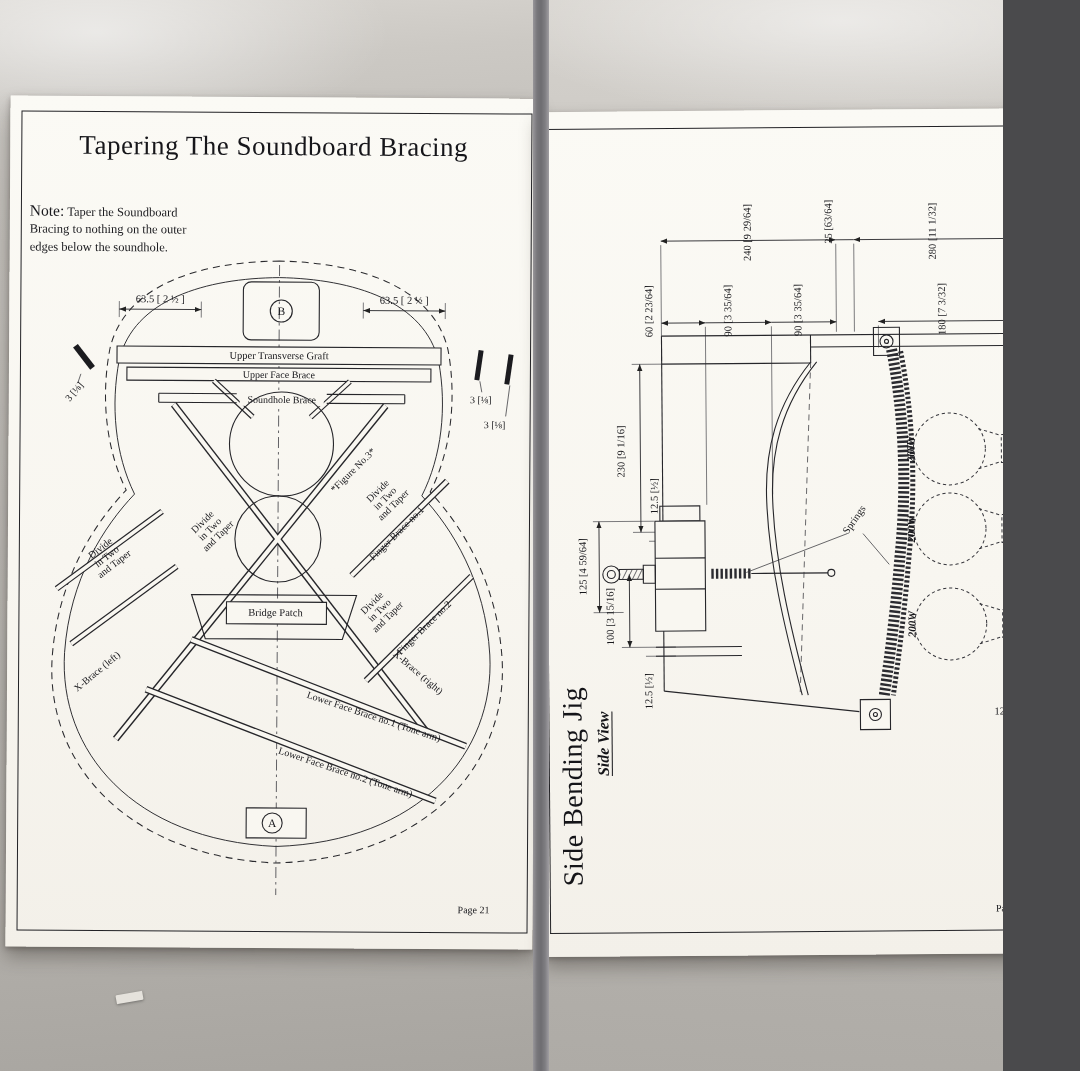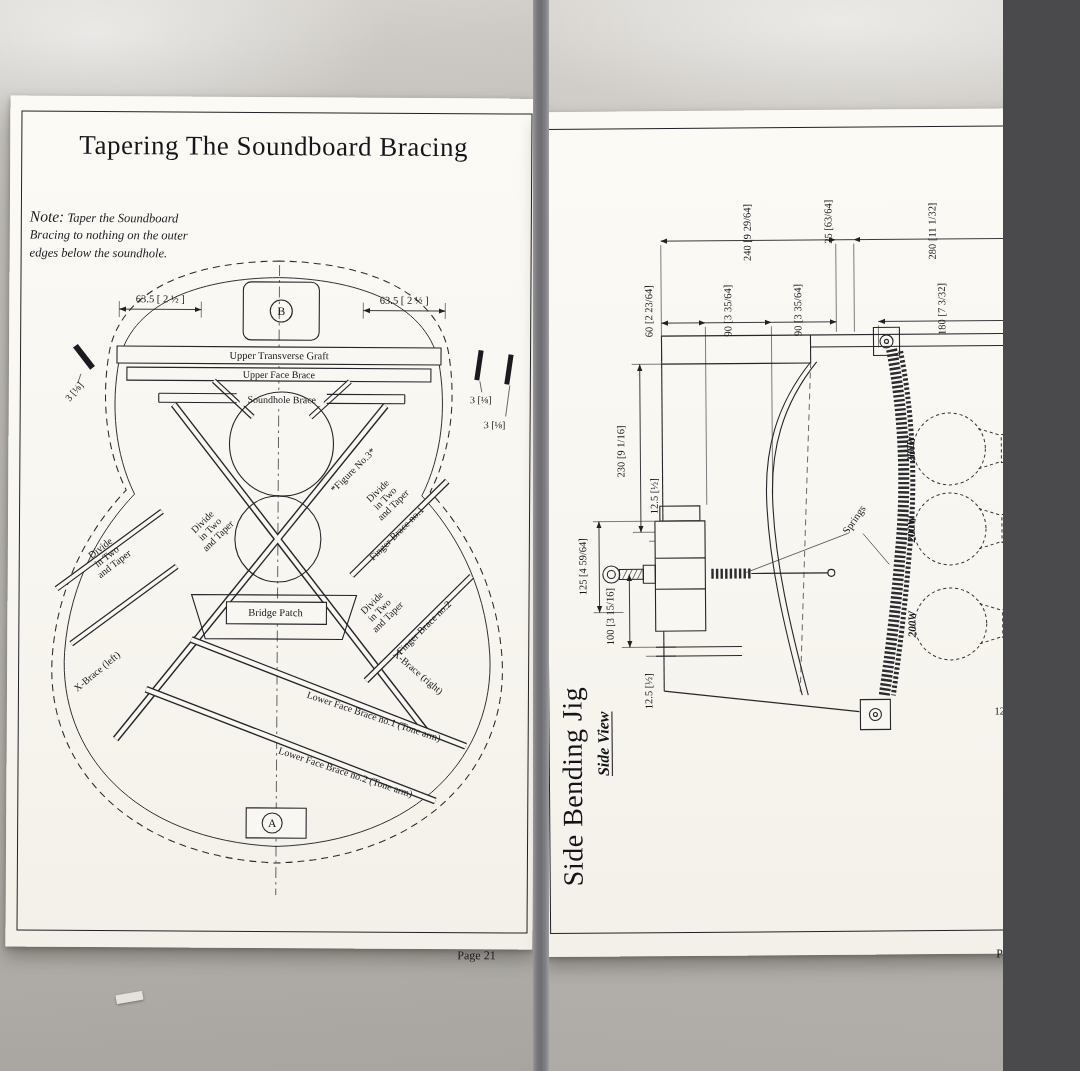--- a/index.html
+++ b/index.html
@@ -14,23 +14,23 @@
     linear-gradient(184deg,#dcd9d4 0%,#d2cfca 9%,#c6c3be 28%,#bcb9b4 58%,#aeaba6 100%);}
   .seam{position:absolute;left:533px;top:0;width:16px;height:100%;z-index:3;background:
     linear-gradient(90deg,#98969a 0%,#78777b 25%,#6e6d71 50%,#7f7e82 76%,#a09ea2 100%);}
   .page{position:absolute;z-index:2;background:linear-gradient(180deg,#fbfaf5 0%,#f8f6f0 55%,#f3f0e9 100%);
         box-shadow:0 10px 18px rgba(55,50,45,.4),0 2px 5px rgba(55,50,45,.35);}
   .left-page{left:8px;top:97px;width:527px;height:851px;transform:rotate(.35deg);}
   .right-page{left:541px;top:110px;width:539px;height:845px;transform:rotate(-.45deg);}
   .lp-frame{position:absolute;left:11px;top:15px;width:509px;height:818px;border:1.5px solid #222226;}
   .rp-frame{position:absolute;left:6px;top:17px;right:0;height:803px;border:1.5px solid #222226;border-right:none;}
   .lp-title{position:absolute;left:0;top:34px;width:100%;text-align:center;font-size:27px;color:#16161a;letter-spacing:.5px;}
-  .note{position:absolute;left:20px;top:110px;width:162px;font-size:12.5px;line-height:1.38;color:#1a1a1e;font-style:italic;}
+  .note{position:absolute;left:20px;top:104px;width:162px;font-size:12.5px;line-height:1.38;color:#1a1a1e;}
   .note-head{font-size:15.5px;}
-  .pagenum{position:absolute;font-size:12px;color:#1a1a1e;margin-top:44px;}
+  .pagenum{position:absolute;font-size:10px;color:#1a1a1e;}
   .lp-num{left:452px;top:806px;}
   .rp-num{left:452px;top:794px;}
   .vtext{writing-mode:vertical-rl;transform:rotate(180deg);color:#141418;}
   .rp-title{position:absolute;left:14px;top:575px;font-size:28px;letter-spacing:.5px;}
   .rp-sub{position:absolute;left:52px;top:600px;font-size:16px;font-style:italic;font-weight:bold;text-decoration:underline;}
   svg{position:absolute;overflow:visible;}
   svg text{font-family:"Liberation Serif",serif;fill:#17171b;}
   .ln{stroke:#26262a;stroke-width:1.1;fill:none;}
   .thin{stroke:#36363b;stroke-width:.75;fill:none;}
   .dash{stroke-dasharray:6 4.5;}

